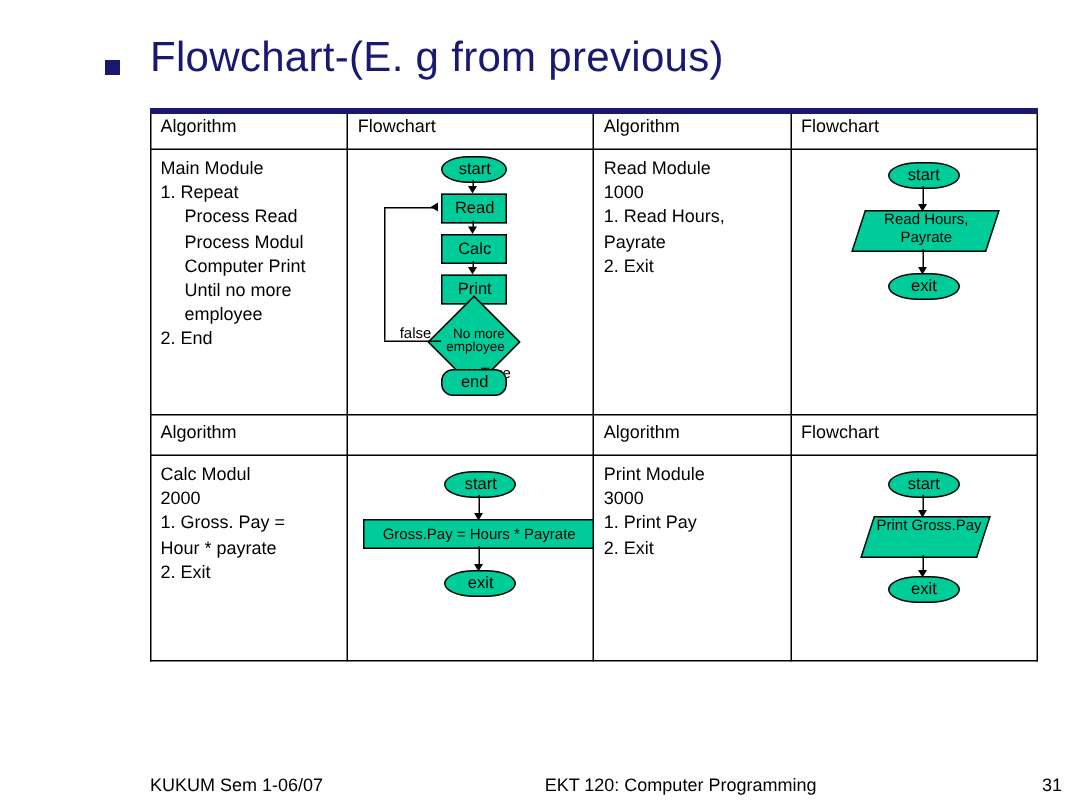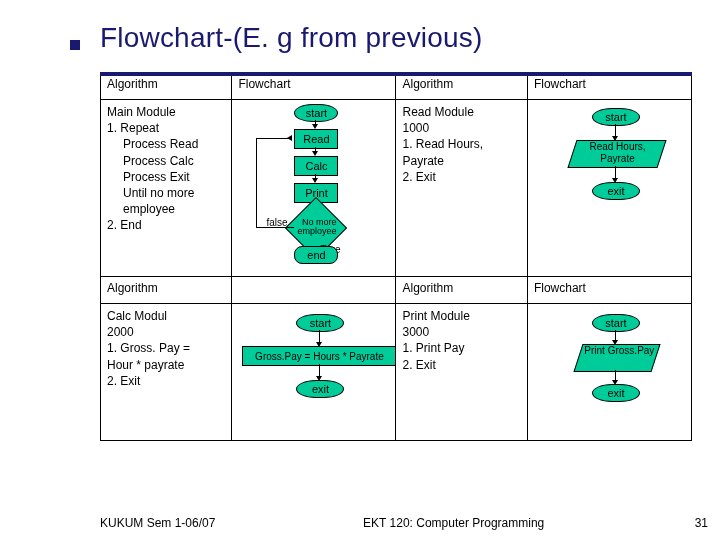--- a/index.html
+++ b/index.html
@@ -49,22 +49,22 @@
       <td class="hdr" style="width:28%">Flowchart</td>
       <td class="hdr" style="width:22%">Algorithm</td>
       <td class="hdr" style="width:28%">Flowchart</td>
     </tr>
 
     <tr>
       <td class="body algo">
         <div>Main Module</div>
         <div>1. Repeat</div>
         <div class="indent">Process Read</div>
-        <div class="indent">Process Calc</div>
-        <div class="indent">Process Exit</div>
+        <div class="indent">Process Modul</div>
+        <div class="indent">Computer Print</div>
         <div class="indent">Until no more</div>
         <div class="indent">employee</div>
         <div>2. End</div>
       </td>
       <td class="body">
         <div class="fc">
           <div class="shape term" style="left:56px;top:0;width:42px">start</div>
           <div class="v" style="left:77px;top:16px;height:6px"></div>
               <div class="ah" style="left:74px;top:20px"></div>
           <div class="shape proc" style="left:56px;top:25px;width:42px">Read</div>

